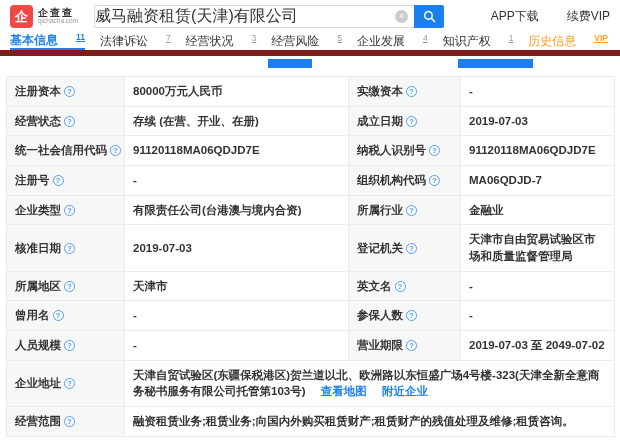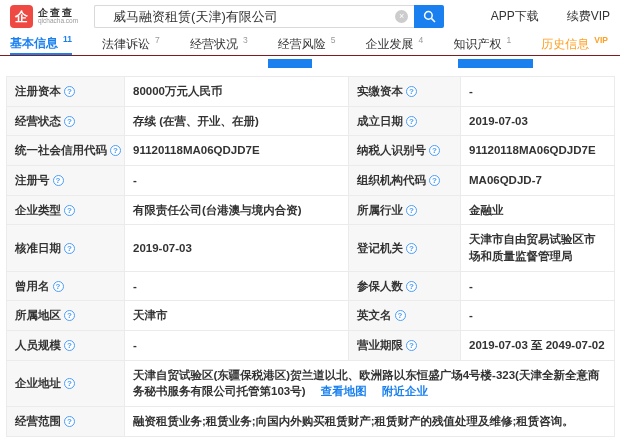--- a/index.html
+++ b/index.html
@@ -20,43 +20,43 @@
     border-radius: 4px; display: flex; align-items: center; justify-content: center;
     font-size: 13px; font-weight: bold;
   }
   .logo-text { line-height: 1.05; }
   .logo-name { font-size: 10px; font-weight: bold; color: #333; letter-spacing: 2px; }
   .logo-domain { font-size: 6.5px; color: #999; }
 
   .search-wrap { display: flex; align-items: center; margin-left: 16px; position: relative; }
   .search-input {
     width: 320px; height: 23px; border: 1px solid #d9d9d9; border-right: none;
-    border-radius: 2px 0 0 2px; padding: 0 24px 0 18px; font-size: 13px; color: #333;
+    border-radius: 2px 0 0 2px; padding: 0 24px 0 0; font-size: 16px; color: #333;
     outline: none; font-family: inherit;
   }
   .clear-icon {
     position: absolute; right: 36px; top: 5px; width: 13px; height: 13px;
     background: #ccc; color: #fff; border-radius: 50%; font-size: 9px;
     line-height: 13px; text-align: center; cursor: pointer;
   }
   .search-btn {
     width: 30px; height: 23px; background: #1a80f0; border: none;
     border-radius: 0 2px 2px 0; display: flex; align-items: center; justify-content: center;
     cursor: pointer;
   }
   .hdr-links { margin-left: auto; display: flex; gap: 28px; font-size: 12px; color: #333; }
   .hdr-links span { cursor: pointer; }
 
   
   .nav {
     display: flex; align-items: stretch; justify-content: space-between;
-    height: 23px; padding: 0 12px 0 10px; border-bottom: 1px solid #7f1d1d;
+    height: 23px; padding: 0 12px 0 10px; border-bottom: 6px solid #7f1d1d;
   }
   .tab { display: flex; align-items: center; font-size: 12px; color: #333; cursor: pointer; position: relative; }
-  .tab .tc { font-size: 8.5px; color: #999; margin-left: 5px; transform: translateY(-4px); }
+  .tab .tc { font-size: 8.5px; color: #999; margin-left: 18px; transform: translateY(-4px); text-decoration: underline; }
   .tab.active { color: #1a80f0; font-weight: bold; border-bottom: 2px solid #1a80f0; }
   .tab.active .tc { color: #1a80f0; }
   .tab.hist { color: #ffa023; }
   .tab.hist .tc { color: #ffa023; font-weight: bold; }
 
   
   .subbar { position: relative; height: 20px; }
   .bluebar { position: absolute; top: 3px; height: 9px; background: #1a80f0; cursor: pointer; }
   .bluebar.b1 { left: 268px; width: 44px; }
   .bluebar.b2 { left: 458px; width: 75px; }
@@ -191,30 +191,30 @@
   </tr>
 
   <tr>
     <td class="lbl"><span>核准日期</span><span class="q">?</span></td>
     <td class="val nw">2019-07-03</td>
     <td class="lbl"><span>登记机关</span><span class="q">?</span></td>
     <td class="val">天津市自由贸易试验区市场和质量监督管理局</td>
   </tr>
 
   <tr>
-    <td class="lbl"><span>曾用名</span><span class="q">?</span></td>
-    <td class="val">-</td>
-    <td class="lbl"><span>参保人数</span><span class="q">?</span></td>
-    <td class="val">-</td>
-  </tr>
-
-  <tr>
     <td class="lbl"><span>所属地区</span><span class="q">?</span></td>
     <td class="val">天津市</td>
     <td class="lbl"><span>英文名</span><span class="q">?</span></td>
+    <td class="val">-</td>
+  </tr>
+
+  <tr>
+    <td class="lbl"><span>曾用名</span><span class="q">?</span></td>
+    <td class="val">-</td>
+    <td class="lbl"><span>参保人数</span><span class="q">?</span></td>
     <td class="val">-</td>
   </tr>
 
   <tr>
     <td class="lbl"><span>人员规模</span><span class="q">?</span></td>
     <td class="val">-</td>
     <td class="lbl"><span>营业期限</span><span class="q">?</span></td>
     <td class="val nw">2019-07-03 至 2049-07-02</td>
   </tr>
 

